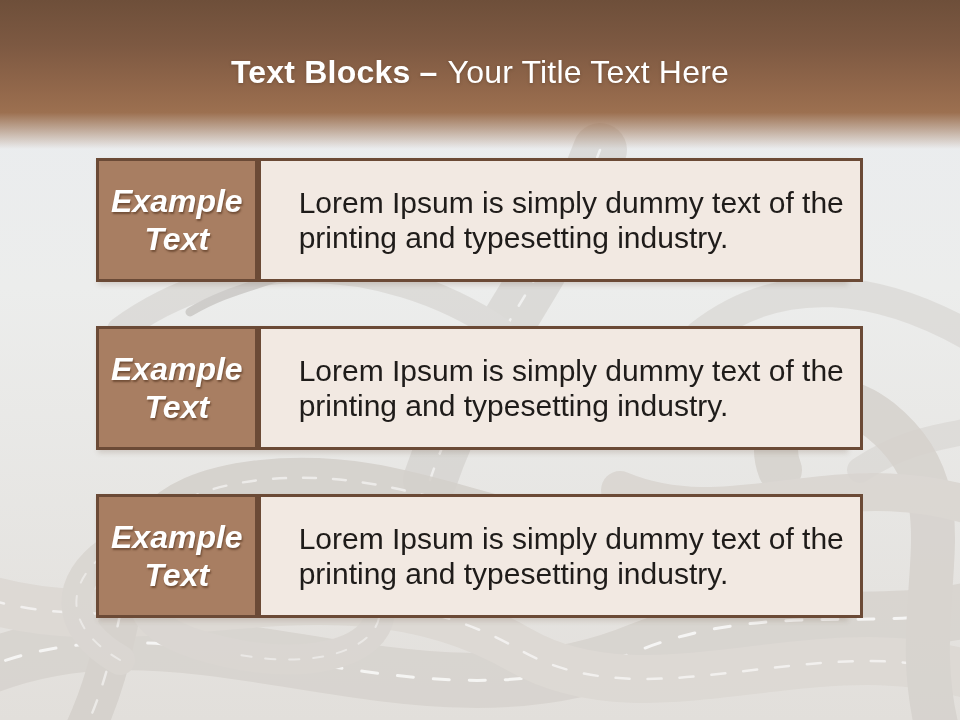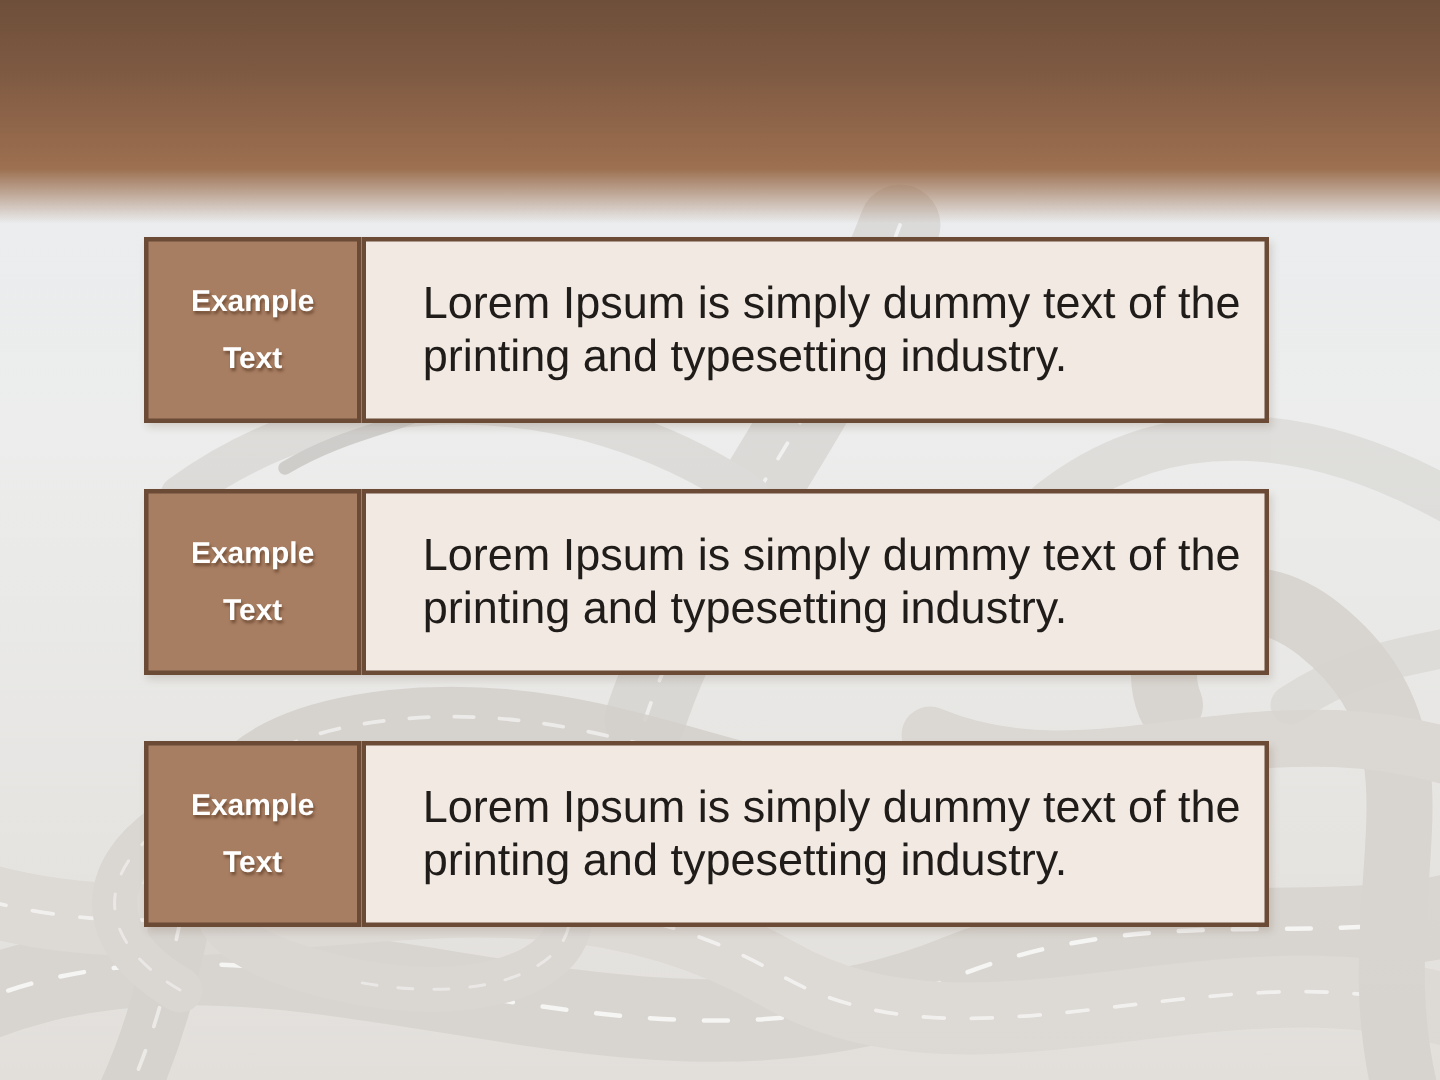--- a/index.html
+++ b/index.html
@@ -40,23 +40,24 @@
 
   .label-box {
     box-sizing:border-box;
     width:174px; height:100%;
     border:3px solid #6b4a36;
     background:#a87e62;
     display:flex; align-items:center; justify-content:center;
     padding:0 12px;
   }
   .label-text {
-    color:#ffffff; font-weight:bold; font-size:20px; line-height:38px;
+    color:#ffffff; font-weight:bold; font-size:32px; line-height:38px;
     text-align:center;
     text-shadow:1px 2px 2px rgba(70,40,20,0.55);
+    font-style:italic;
   }
   .content-box {
     box-sizing:border-box;
     flex:1; height:100%;
     border:3px solid #6b4a36;
     background:#f2e9e2;
     display:flex; flex-direction:column; justify-content:center;
     padding-left:38px; padding-right:16px;
   }
   .content-line {
@@ -100,20 +101,23 @@
         <path d="M940,740 C900,600 980,500 880,420 C820,372 760,420 780,470" stroke="#d6d2cd" stroke-width="44"></path>
         <path d="M1010,520 C850,450 740,540 620,490" stroke="#d9d5d0" stroke-width="38"></path>
         <path d="M120,660 C0,590 150,480 300,540 C440,596 380,680 240,655 C160,640 120,610 160,575" stroke="#d9d5d0" stroke-width="30"></path>
         <path d="M120,660 C0,590 150,480 300,540 C440,596 380,680 240,655" stroke="#ffffff" stroke-width="2" stroke-dasharray="10 14" opacity="0.5"></path>
       </g>
     </g>
   </svg>
 
   <div class="header"></div>
 
+  <div class="title">
+    <span class="bold">Text Blocks –</span><span>Your Title Text Here</span>
+  </div>
 
   <div class="block block-1">
     <div class="label-box">
       <span class="label-text">Example Text</span>
     </div>
     <div class="content-box">
       <span class="content-line">Lorem Ipsum is simply dummy text of the</span>
       <span class="content-line">printing and typesetting industry.</span>
     </div>
   </div>

